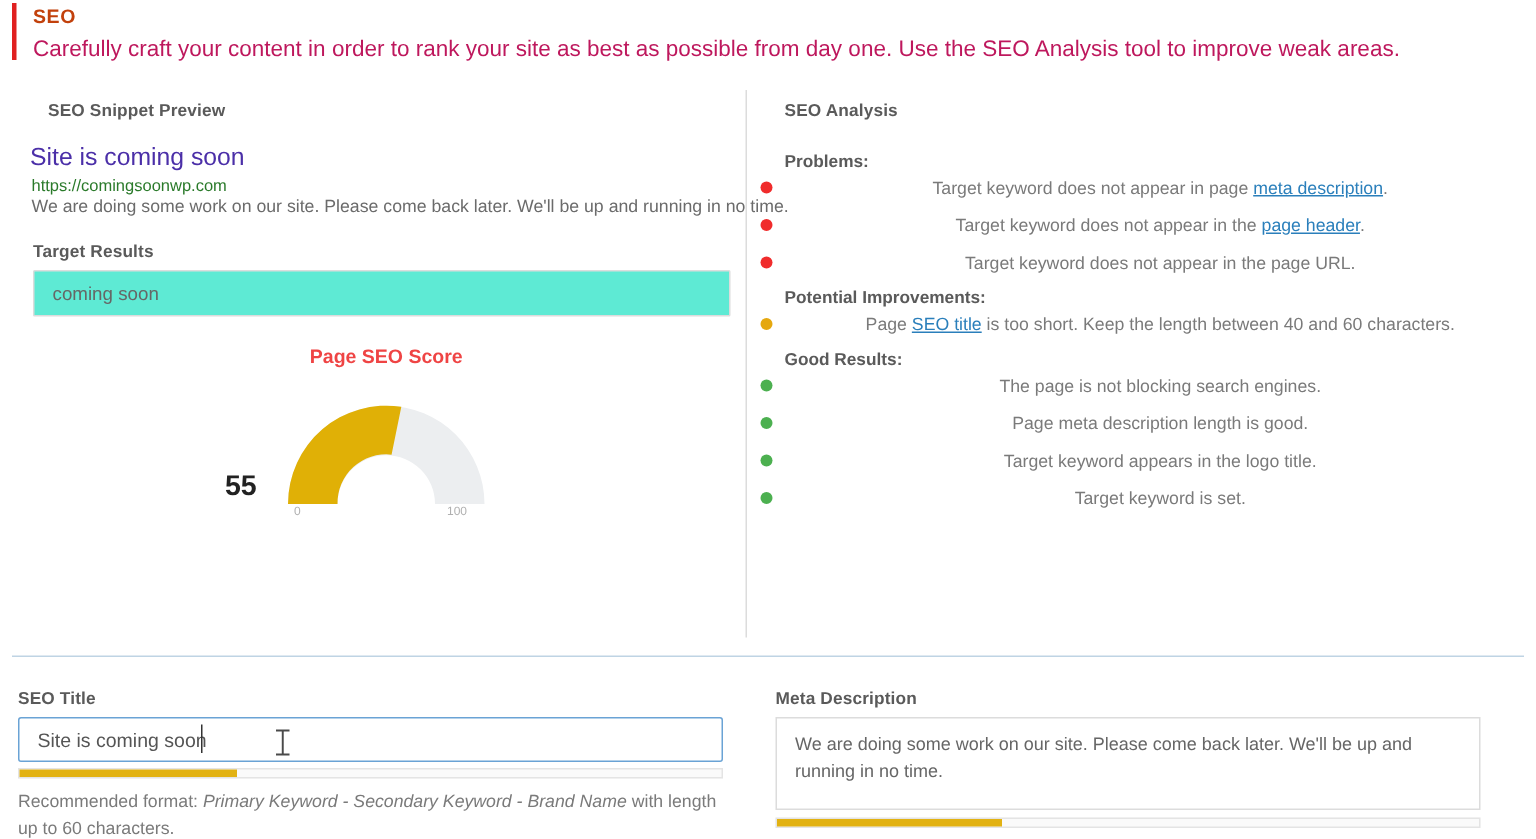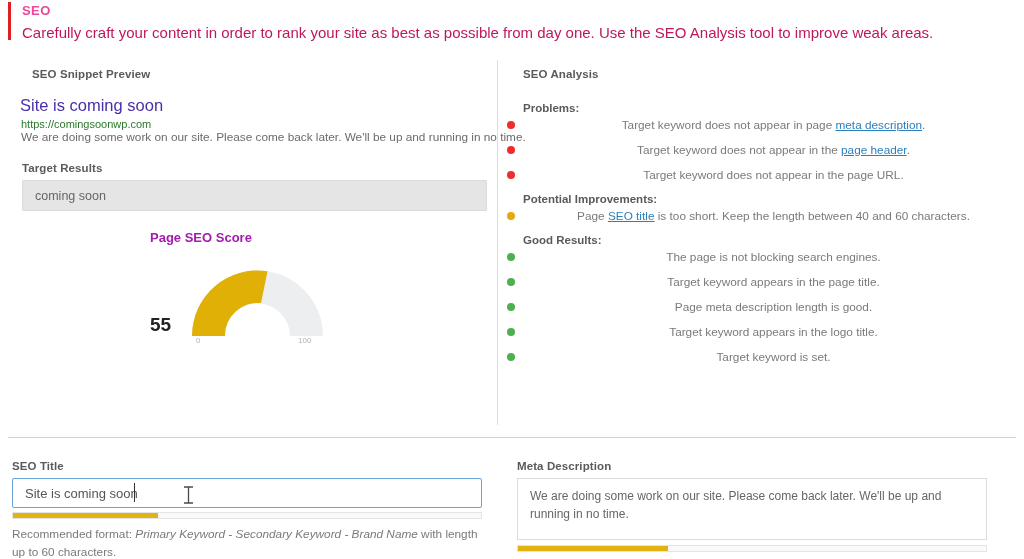--- a/index.html
+++ b/index.html
@@ -14,21 +14,21 @@
   .page { position: relative; width: 1024px; height: 559px; background:#fff; }
 
   
   .header { position:absolute; left:0; top:0; width:1024px; height:48px; }
   .header-accent {
     position:absolute; left:8px; top:2px; width:3px; height:38px;
     background:#e02020;
   }
   .header-title {
     position:absolute; left:22px; top:3px;
-    font-size:13px; font-weight:bold; color:#ec4899; letter-spacing:0.4px;
+    font-size:13px; font-weight:bold; color:#c2410c; letter-spacing:0.4px;
   }
   .header-desc {
     position:absolute; left:22px; top:24px;
     font-size:15px; color:#be185d; white-space:nowrap;
   }
   .vdivider  {
     position:absolute; left:497px; top:60px; width:1px; height:365px;
     background:#dcdcdc;
   }
   .hdivider {
@@ -54,30 +54,30 @@
   }
   .snippet-desc {
     position:absolute; left:21px; top:130px;
     font-size:11.8px; color:#6b6b6b; white-space:nowrap;
   }
 
   
   .kw-label { position:absolute; left:22px; top:162px; }
   .kw-input {
     position:absolute; left:22px; top:180px; width:465px; height:31px;
-    border:1px solid #dcdcdc; background:#e5e5e5; border-radius:1px;
+    border:1px solid #dcdcdc; background:#5eead4; border-radius:1px;
     font-family:"Liberation Sans", sans-serif;
     font-size:12.5px; color:#666; padding:0 12px; outline:none;
   }
 
   
   .gauge-wrap { position:absolute; left:150px; top:230px; width:215px; height:125px; }
   .gauge-title {
-    position:absolute; left:0; top:0; width:215px; 
-    font-size:13px; font-weight:bold; color:#a21caf;
+    position:absolute; left:0; top:0; width:215px; text-align:center;
+    font-size:13px; font-weight:bold; color:#ef4444;
   }
   .gauge-svg { position:absolute; left:26px; top:24px; }
   .gauge-value {
     position:absolute; left:0; top:84px; width:215px; text-align:left;
     font-size:19px; font-weight:bold; color:#222;
   }
   .gauge-min {
     position:absolute; left:46px; top:106px; font-size:8px; color:#b0b0b0;
   }
   .gauge-max {
@@ -185,21 +185,20 @@
         <li class="issue-item"><span class="dot dot-red"></span>Target keyword does not appear in the <a href="#">page header</a>.</li>
         <li class="issue-item"><span class="dot dot-red"></span>Target keyword does not appear in the page URL.</li>
       </ul>
       <div class="group-head">Potential Improvements:</div>
       <ul class="issue-list">
         <li class="issue-item"><span class="dot dot-amber"></span>Page <a href="#">SEO title</a> is too short. Keep the length between 40 and 60 characters.</li>
       </ul>
       <div class="group-head">Good Results:</div>
       <ul class="issue-list">
         <li class="issue-item good-item"><span class="dot dot-green"></span>The page is not blocking search engines.</li>
-        <li class="issue-item good-item"><span class="dot dot-green"></span>Target keyword appears in the page title.</li>
         <li class="issue-item good-item"><span class="dot dot-green"></span>Page meta description length is good.</li>
         <li class="issue-item good-item"><span class="dot dot-green"></span>Target keyword appears in the logo title.</li>
         <li class="issue-item good-item"><span class="dot dot-green"></span>Target keyword is set.</li>
       </ul>
     </div>
 
   <div class="section-label title-label">SEO Title</div>
   <input class="title-input" type="text" value="Site is coming soon" style="">
   <div class="caret"></div>
   <svg class="mouse-cursor" viewBox="0 0 11 18">

